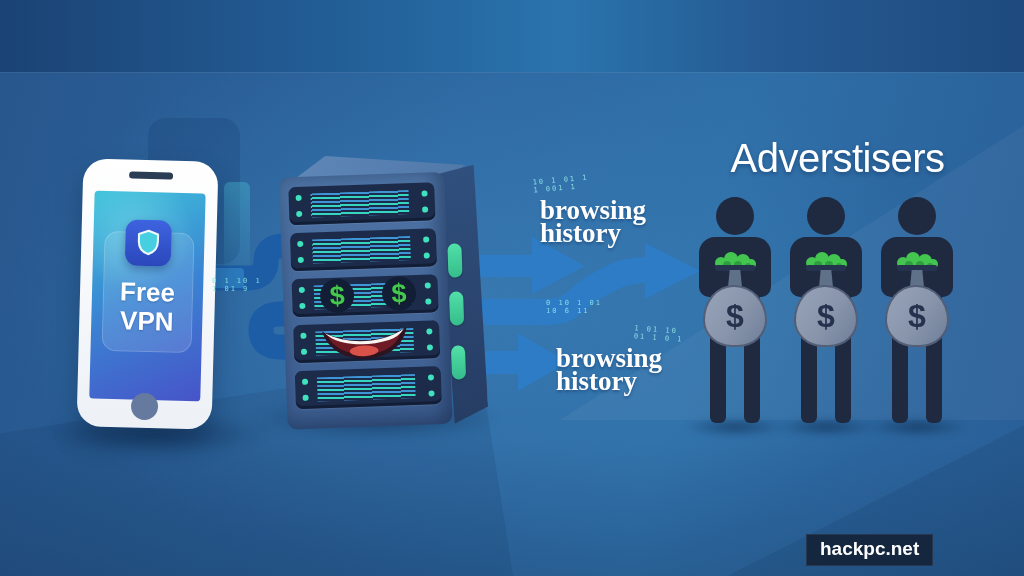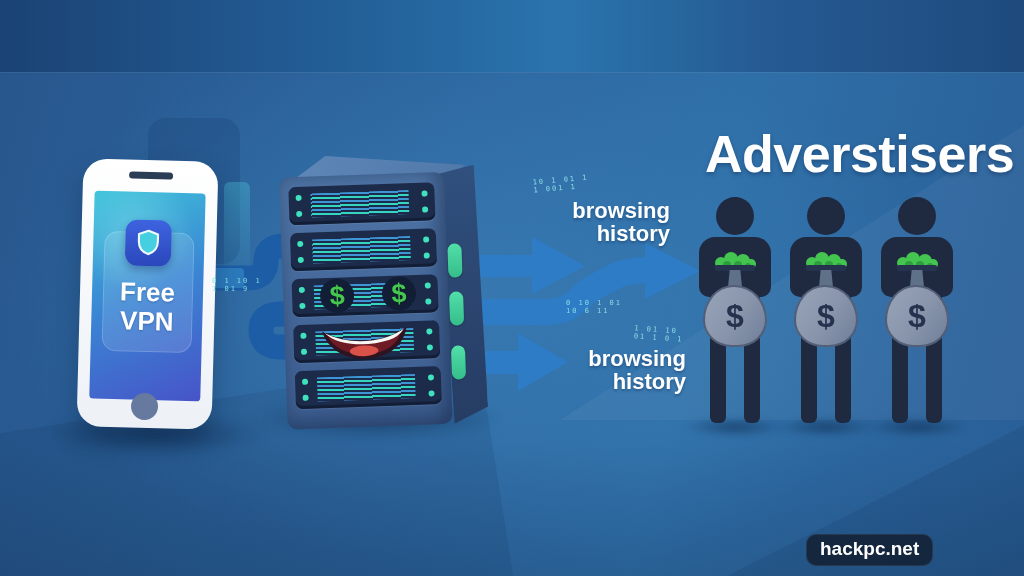--- a/index.html
+++ b/index.html
@@ -76,31 +76,31 @@
     background:repeating-linear-gradient(180deg,#3e96d6 0 2px,rgba(0,0,0,0) 2px 4px,#35d5c2 4px 6px,rgba(0,0,0,0) 6px 8px);}
   .eye{width:34px;height:34px;border-radius:50%;background:#121d36;z-index:6;
     display:flex;align-items:center;justify-content:center;color:#46c84f;
     font-weight:bold;font-size:27px;text-shadow:0 1px 1px rgba(0,40,20,.5);}
   .eye-left{left:40px;top:127px;} .eye-right{left:102px;top:127px;}
   .mouth{left:36px;top:174px;z-index:6;}
   .tab{left:169px;width:14px;height:34px;border-radius:7px;z-index:6;
     background:linear-gradient(180deg,#52dfa8,#35bd8b);box-shadow:0 1px 2px rgba(10,40,40,.4);}
   .t1{top:96px;} .t2{top:144px;} .t3{top:198px;}
   
-  .flow-label{color:#fff;font-weight:bold;font-size:22px;line-height:23px;text-align:right;
-    text-shadow:0 2px 3px rgba(10,40,80,.40);z-index:6;}
+  .flow-label{color:#fff;font-weight:bold;font-size:27px;line-height:23px;text-align:left;
+    text-shadow:0 2px 3px rgba(10,40,80,.40);z-index:6;font-family:Liberation Serif, serif;}
   .bh-top{left:540px;top:199px;width:130px;}
   .bh-bottom{left:556px;top:347px;width:130px;}
-  .adv-title{left:705px;top:124px;width:265px;text-align:center;color:#fff;font-weight:bold;
-    font-size:52px;letter-spacing:-.5px;text-shadow:0 2px 4px rgba(10,40,80,.45);z-index:6;}
+  .adv-title{left:705px;top:136px;width:265px;text-align:center;color:#fff;font-weight:normal;
+    font-size:40px;letter-spacing:-.5px;text-shadow:0 2px 4px rgba(10,40,80,.45);z-index:6;}
   
   .particles{font-family:"DejaVu Sans Mono",monospace;font-size:7px;line-height:8px;
     color:rgba(150,235,235,.85);letter-spacing:2px;z-index:7;white-space:pre;}
   .pc1{left:533px;top:176px;transform:rotate(-5deg);}
-  .pc2{left:566px;top:299px;}
+  .pc2{left:546px;top:299px;}
   .pc3{left:634px;top:326px;transform:rotate(4deg);}
   .pc4{left:212px;top:277px;color:rgba(130,230,225,.9);}
   
   .figure{top:195px;width:90px;height:250px;z-index:5;}
   .f1{left:690px;} .f2{left:781px;} .f3{left:872px;}
   .fig-shadow{left:-6px;top:222px;width:102px;height:20px;border-radius:50%;
     background:radial-gradient(ellipse at center,rgba(9,32,62,.5) 0%,rgba(9,32,62,0) 70%);
     filter:blur(3px);}
   .head{left:26px;top:2px;width:38px;height:38px;border-radius:50%;background:#1f2a40;}
   .torso{left:9px;top:42px;width:72px;height:60px;border-radius:16px 16px 10px 10px;background:#1f2a40;}
@@ -110,21 +110,21 @@
   .tray{left:25px;top:70px;width:40px;height:6px;background:#26334f;border-radius:2px;}
   .bag-neck{left:38px;top:75px;width:14px;height:17px;background:#5f7089;
     clip-path:polygon(12% 0,88% 0,100% 100%,0 100%);}
   .bag-body{left:13px;top:90px;width:64px;height:62px;
     background:linear-gradient(125deg,#97a4b8 0%,#8794aa 55%,#6f7e9a 100%);
     border:2px solid rgba(74,86,110,.85);box-sizing:border-box;
     border-radius:48% 52% 46% 46% / 58% 58% 44% 44%;
     display:flex;align-items:center;justify-content:center;
     color:#25324e;font-weight:bold;font-size:32px;}
   
-  .watermark{left:806px;top:534px;padding:3px 13px 5px;border-radius:10px;background:#14273f;
+  .watermark{left:806px;top:534px;padding:3px 13px 5px;border-radius:0;background:#14273f;
     border:1px solid rgba(255,255,255,.08);color:#fff;font-weight:bold;font-size:19px;z-index:10;}
 </style>
 </head>
 <body>
 
 <div class="canvas">
 
   <div class="abs top-band"></div>
   <div class="abs band-edge"></div>
   <div class="abs facet2"></div>

